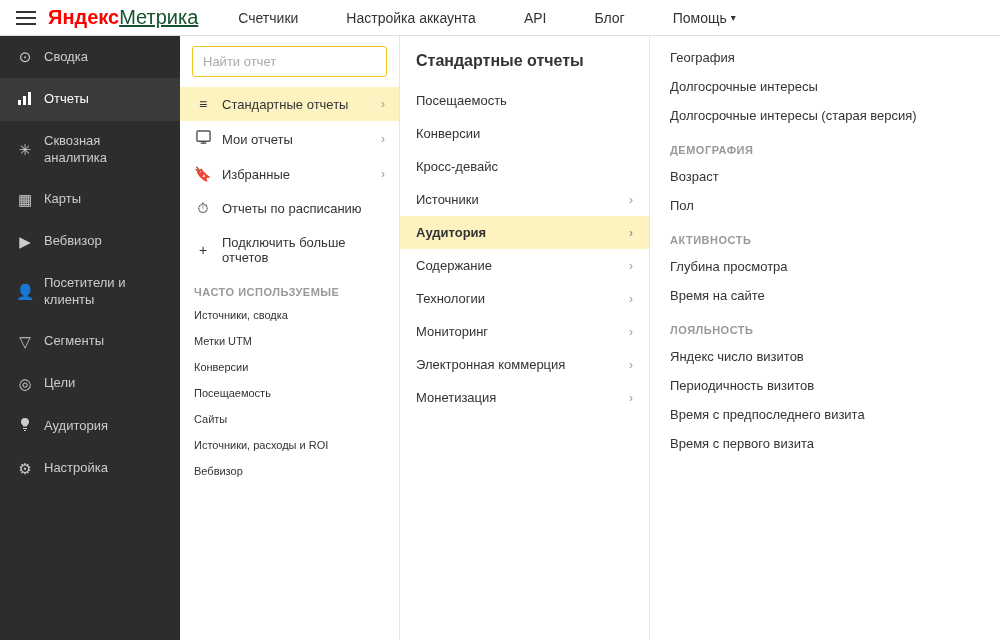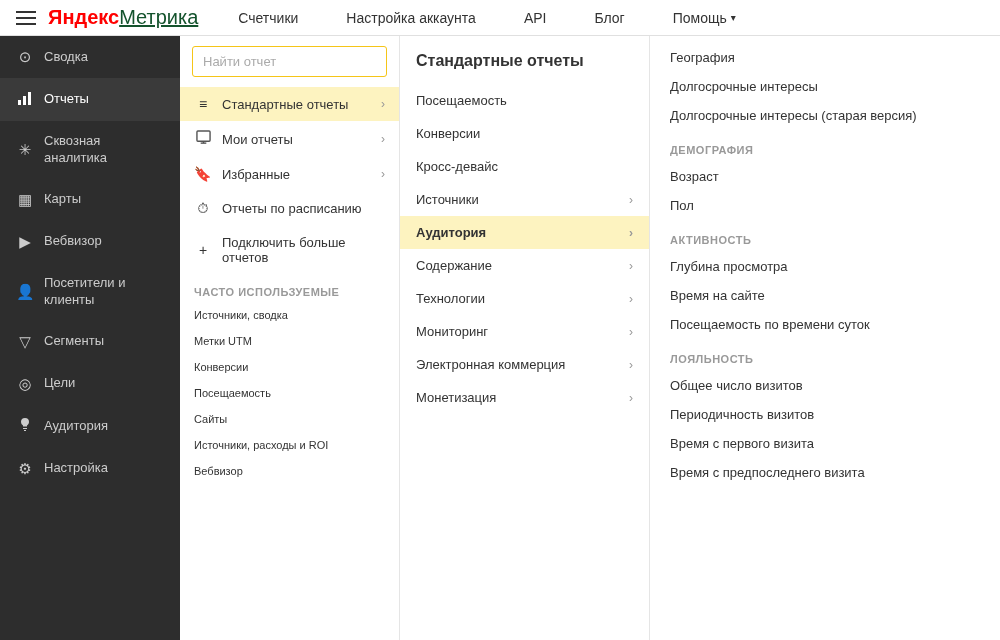--- a/index.html
+++ b/index.html
@@ -256,23 +256,22 @@
       <div class="right-item">Долгосрочные интересы</div>
       <div class="right-item">Долгосрочные интересы (старая версия)</div>
 
       <div class="right-section-label">ДЕМОГРАФИЯ</div>
       <div class="right-item">Возраст</div>
       <div class="right-item">Пол</div>
 
       <div class="right-section-label">АКТИВНОСТЬ</div>
       <div class="right-item">Глубина просмотра</div>
       <div class="right-item">Время на сайте</div>
-      <div class="right-item">Посещаемость по времени суток</div>
 
       <div class="right-section-label">ЛОЯЛЬНОСТЬ</div>
-      <div class="right-item">Общее число визитов</div>
+      <div class="right-item">Яндекс число визитов</div>
       <div class="right-item">Периодичность визитов</div>
+      <div class="right-item">Время с предпоследнего визита</div>
       <div class="right-item">Время с первого визита</div>
-      <div class="right-item">Время с предпоследнего визита</div>
     </div>
 
   </div>
 </div>
 
 </body></html>

